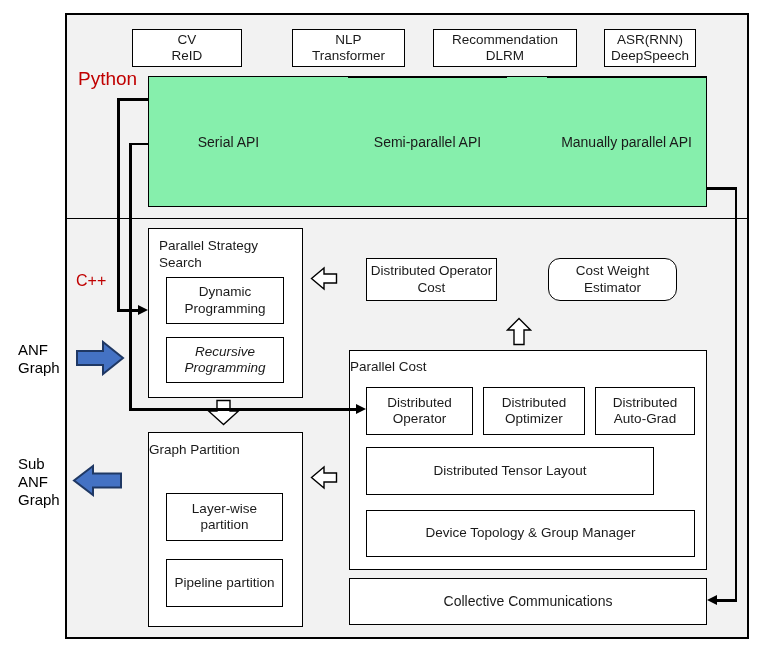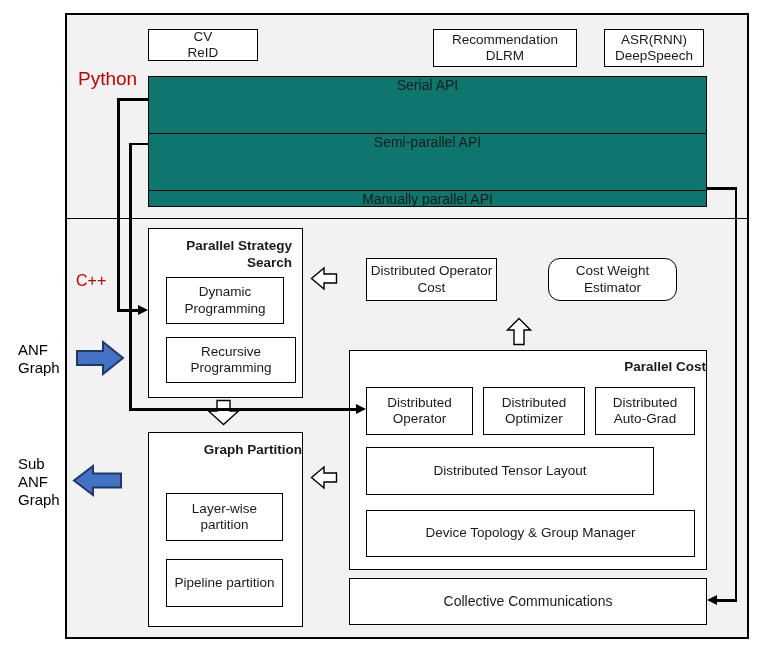--- a/index.html
+++ b/index.html
@@ -12,66 +12,70 @@
   *{box-sizing:border-box;margin:0;padding:0;}
   body{background:#fff;font-family:"Liberation Sans",sans-serif;color:var(--ink);}
   #canvas{position:relative;width:763px;height:657px;background:#fff;overflow:hidden;}
   .abs{position:absolute;}
   .frame{border:2px solid #000;background:var(--canvas-bg);}
   .divider{border-top:1.5px solid #000;height:0;}
   .section-label{color:var(--accent-red);font-weight:400;margin-top:48px;}
   .box{background:#fff;border:1.5px solid #000;display:flex;align-items:center;justify-content:center;
        text-align:center;font-size:13.5px;line-height:16.5px;color:var(--ink);}
   .container-box{background:#fff;border:1.5px solid #000;}
-  .container-title{width:100%;text-align:right;font-size:13.5px;line-height:17px;padding-top:8px;color:var(--ink);font-weight:bold;}
-  .api-stack{background:#0f766e;border:1.5px solid #000;display:flex;flex-direction:column;gap:40px;}
+  .container-title{width:100%;text-align:left;font-size:13.5px;line-height:17px;padding-top:8px;color:var(--ink);}
+  .api-stack{background:#86efac;border:1.5px solid #000;display:flex;gap:40px;}
   .api-row{flex:1;display:flex;align-items:center;justify-content:center;font-size:14px;color:var(--ink);}
   .api-row + .api-row{border-top:1.5px solid #000;}
   .side-label{font-size:15px;line-height:18px;color:#000;}
   .conn{background:#000;}
   .ah-right{width:0;height:0;border-top:5.5px solid transparent;border-bottom:5.5px solid transparent;border-left:10px solid #000;}
   .ah-left{width:0;height:0;border-top:5.5px solid transparent;border-bottom:5.5px solid transparent;border-right:10px solid #000;}
   .hollow-arrow polygon{fill:#fff;stroke:#000;stroke-width:1.4;stroke-linejoin:miter;}
   .blue-arrow polygon{fill:var(--blue-fill);stroke:var(--blue-border);stroke-width:2;stroke-linejoin:miter;}
 </style>
 </head>
 <body>
 
 <div id="canvas">
 
   <div class="abs frame" style="left:65px;top:13px;width:684px;height:626px;"></div>
   <div class="abs divider" style="left:65px;top:218px;width:684px;"></div>
 
   <div class="abs section-label" style="left:78px;top:20px;font-size:19px;">Python</div>
   <div class="abs section-label" style="left:76px;top:224px;font-size:16px;">C++</div>
 
-  <div class="abs box" style="left:148px;top:29px;width:110px;height:32px;">
+  <div class="abs box" style="left:132px;top:29px;width:110px;height:38px;">
     <div><span>CV</span><br>
          <span>ReID</span></div>
+  </div>
+  <div class="abs box" style="left:292px;top:29px;width:113px;height:38px;">
+    <div><span>NLP</span><br>
+         <span>Transformer</span></div>
   </div>
   <div class="abs box" style="left:433px;top:29px;width:144px;height:38px;">
     <div><span>Recommendation</span><br>
          <span>DLRM</span></div>
   </div>
-  <div class="abs box" style="left:604px;top:29px;width:100px;height:38px;">
+  <div class="abs box" style="left:604px;top:29px;width:92px;height:38px;">
     <div><span>ASR(RNN)</span><br>
          <span>DeepSpeech</span></div>
   </div>
 
   <div class="abs api-stack" style="left:148px;top:76px;width:559px;height:131px;">
     <div class="api-row">Serial API</div>
     <div class="api-row">Semi-parallel API</div>
     <div class="api-row">Manually parallel API</div>
   </div>
 
   <div class="abs container-box" style="left:148px;top:228px;width:155px;height:170px;">
     <div class="container-title" style="padding-left:10px;padding-right:10px;">Parallel Strategy Search</div>
   </div>
   <div class="abs box" style="left:166px;top:277px;width:118px;height:47px;">Dynamic Programming</div>
-  <div class="abs box" style="left:166px;top:337px;width:130px;height:46px;">Recursive Programming</div>
+  <div class="abs box" style="left:166px;top:337px;width:118px;height:46px;font-style:italic;">Recursive Programming</div>
 
   <div class="abs box" style="left:366px;top:258px;width:131px;height:43px;">Distributed Operator Cost</div>
   <div class="abs box" style="left:548px;top:258px;width:129px;height:43px;border-radius:12px;">Cost Weight Estimator</div>
 
   <div class="abs container-box" style="left:349px;top:350px;width:358px;height:220px;">
     <div class="container-title" style="padding-top:7px;">Parallel Cost</div>
   </div>
   <div class="abs box" style="left:366px;top:387px;width:107px;height:48px;">Distributed Operator</div>
   <div class="abs box" style="left:483px;top:387px;width:102px;height:48px;">Distributed Optimizer</div>
   <div class="abs box" style="left:595px;top:387px;width:100px;height:48px;">Distributed Auto-Grad</div>

